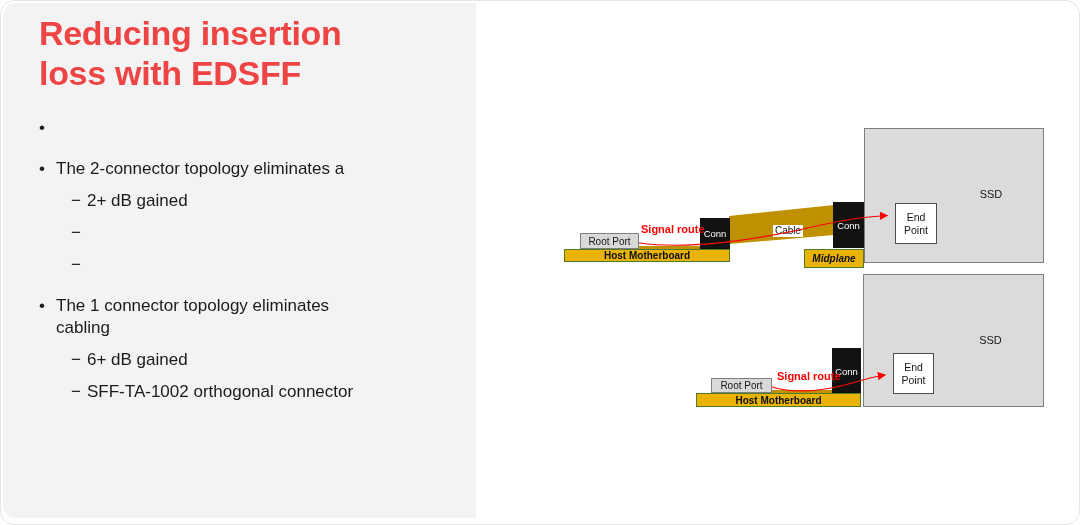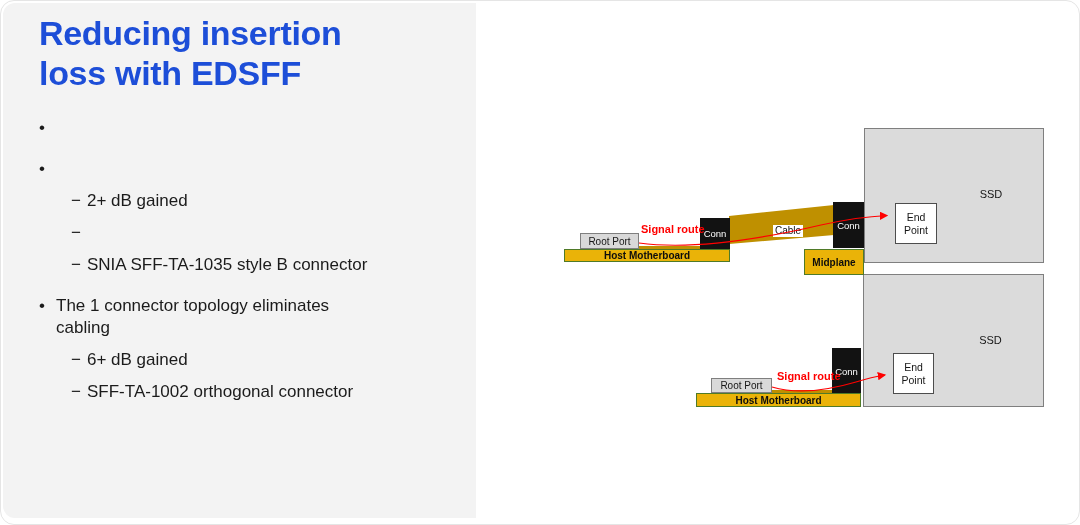--- a/index.html
+++ b/index.html
@@ -6,21 +6,21 @@
   body { width:1080px; height:525px; font-family:"Liberation Sans", sans-serif; }
 
   .card { position:relative; width:1078px; height:523px; background:#ffffff;
           border:1px solid #e5e5e5; border-radius:14px; overflow:hidden; }
 
   
   .panel { position:absolute; left:2px; top:2px; width:473px; height:515px;
            background:#f3f3f3; border-radius:12px 0 0 12px; }
 
   .title { position:absolute; left:38px; top:12px; width:400px;
-           font-size:34px; line-height:40px; font-weight:700; color:#1d4ed8;
+           font-size:34px; line-height:40px; font-weight:700; color:#ef4444;
            letter-spacing:-0.3px; }
   .title span { display:block; }
 
   .bullets { position:absolute; left:38px; top:116px; width:400px;
              font-size:17px; line-height:22px; color:#1b1b1b; }
   .li { display:flex; }
   .li.lv1 { margin-top:19px; }
   .li.lv2 { margin-top:10px; margin-left:32px; }
   .li:first-child { margin-top:0; }
   .marker { flex:none; width:17px; }
@@ -51,21 +51,21 @@
   svg.underlay { z-index:1; }
   svg.overlay { z-index:7; }
 
   
   .ssd1 { left:863px; top:127px; width:180px; height:135px; }
   .ssd1-label { top:187px; left:863px; width:180px; }
   .ep1  { left:894px; top:202px; width:42px; height:41px; }
   .conn1{ left:699px; top:217px; width:30px; height:31px; }
   .conn2{ left:832px; top:201px; width:31px; height:46px; }
   .mb1  { left:563px; top:248px; width:166px; height:13px; }
-  .mid1 { left:803px; top:248px; width:60px; height:26px; }
+  .mid1 { left:803px; top:248px; width:60px; height:19px;font-style:italic; }
   .rp1  { left:579px; top:232px; width:59px; height:16px; }
   .chip1{ left:772px; top:224px; }
   .sig1 { left:640px; top:222px; }
 
   
   .ssd2 { left:862px; top:273px; width:181px; height:133px; }
   .ssd2-label { top:333px; left:862px; width:181px; }
   .ep2  { left:892px; top:352px; width:41px; height:41px; }
   .conn3{ left:831px; top:347px; width:29px; height:46px; }
   .mb2  { left:695px; top:392px; width:165px; height:14px; }
@@ -84,36 +84,34 @@
     <span>loss with EDSFF</span>
   </div>
 
   <div class="bullets">
     <div class="li lv1">
       <span class="marker">•</span>
     </div>
     <div class="li lv1">
       <span class="marker">•</span>
       <span class="btext">
+          <span class="bl">The 2-connector topology eliminates a</span>
         </span>
     </div>
     <div class="li lv2">
       <span class="marker">−</span>
       <span class="btext">
           <span class="bl">2+ dB gained</span>
         </span>
     </div>
     <div class="li lv2">
       <span class="marker">−</span>
     </div>
     <div class="li lv2">
       <span class="marker">−</span>
-      <span class="btext">
-          <span class="bl">SNIA SFF-TA-1035 style B connector</span>
-        </span>
     </div>
     <div class="li lv1">
       <span class="marker">•</span>
       <span class="btext">
           <span class="bl">The 1 connector topology eliminates</span>
           <span class="bl">cabling</span>
         </span>
     </div>
     <div class="li lv2">
       <span class="marker">−</span>

